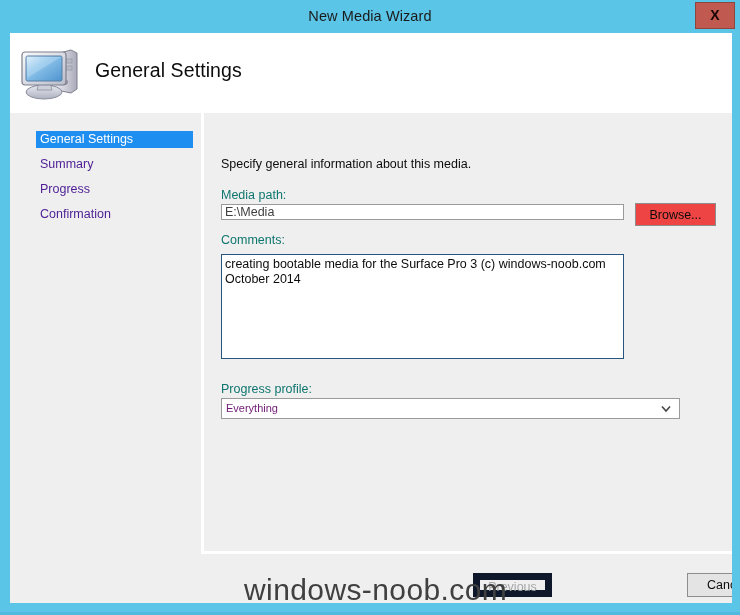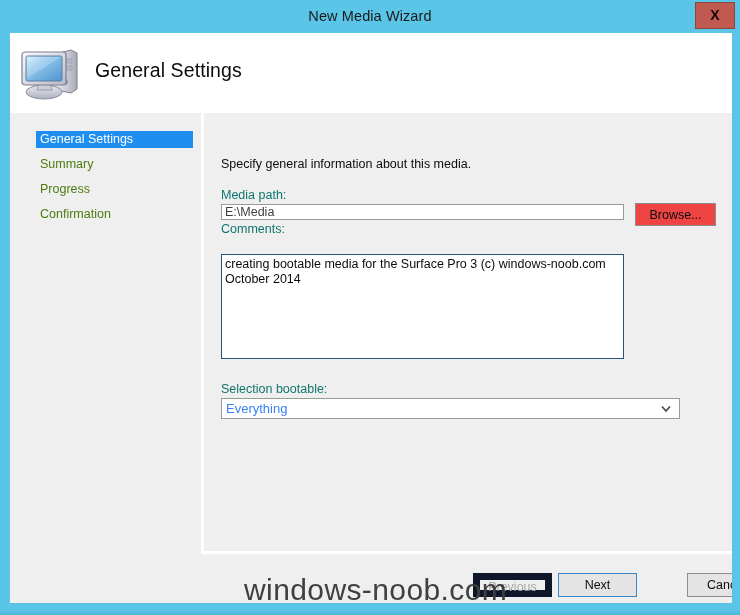--- a/index.html
+++ b/index.html
@@ -108,21 +108,21 @@
     height: 490px;
     background: #efefef;
   }
   .nav-item {
     position: absolute;
     left: 26px;
     width: 157px;
     height: 17px;
     line-height: 17px;
     font-size: 12.5px;
-    color: #4d7c0f;
+    color: #4c1d95;
     padding-left: 4px;
     box-sizing: border-box;
     cursor: default;
   }
   .nav-item.selected {
     background: #1e8ef0;
     color: #ffffff;
   }
 
   
@@ -152,21 +152,21 @@
     color: #0c0c0c;
   }
 
   .field-label {
     position: absolute;
     font-size: 12.5px;
     color: #0f766e;
   }
 
   #media-path-label { left: 17px; top: 75px; }
-  #comments-label   { left: 17px; top: 109px; text-align: center; }
+  #comments-label   { left: 17px; top: 120px; text-align: center; }
   #profile-label    { left: 17px; top: 269px; }
 
   #media-path-input {
     position: absolute;
     left: 17px;
     top: 91px;
     width: 403px;
     height: 16px;
     box-sizing: border-box;
     border: 1px solid #9a9a9a;
@@ -222,22 +222,22 @@
     box-sizing: border-box;
     border: 1px solid #9a9a9a;
     background: #ffffff;
     cursor: pointer;
   }
   #profile-value {
     position: absolute;
     left: 4px;
     top: 0;
     line-height: 19px;
-    font-size: 13px;
-    color: #3b82f6;
+    font-size: 11px;
+    color: #701a75;
   }
   #profile-arrow {
     position: absolute;
     right: 7px;
     top: 0;
     width: 12px;
     height: 19px;
   }
 
   
@@ -376,34 +376,33 @@
     <div id="content">
       <div id="intro-text">Specify general information about this media.</div>
 
       <div class="field-label" id="media-path-label">Media path:</div>
       <input id="media-path-input" type="text" value="E:\Media" style="">
       <button id="browse-button">Browse...</button>
 
       <div class="field-label" id="comments-label">Comments:</div>
       <textarea id="comments-textarea" style="">creating bootable media for the Surface Pro 3 (c) windows-noob.com October 2014</textarea>
 
-      <div class="field-label" id="profile-label">Selection bootable:</div>
+      <div class="field-label" id="profile-label">Progress profile:</div>
       <div id="profile-select-wrap">
         <span id="profile-value">Everything</span>
         <span id="profile-arrow">
           <svg width="12" height="19" viewBox="0 0 12 19" xmlns="http://www.w3.org/2000/svg">
             <path d="M2 7.5 L6 12 L10 7.5" fill="none" stroke="#4a4a4a" stroke-width="1.7"></path>
           </svg>
         </span>
       </div>
     </div>
 
     <div id="footer-separator"></div>
     <div id="footer">
       <button class="footer-button" id="previous-button" disabled="">Previous</button>
-      <button class="footer-button" id="next-button">Next</button>
       <button class="footer-button" id="cancel-button">Cancel</button>
     </div>
   </div>
 
   <div id="watermark">windows-noob.com</div>
   <div id="bottom-edge"></div>
 </div>
 
 </body></html>

